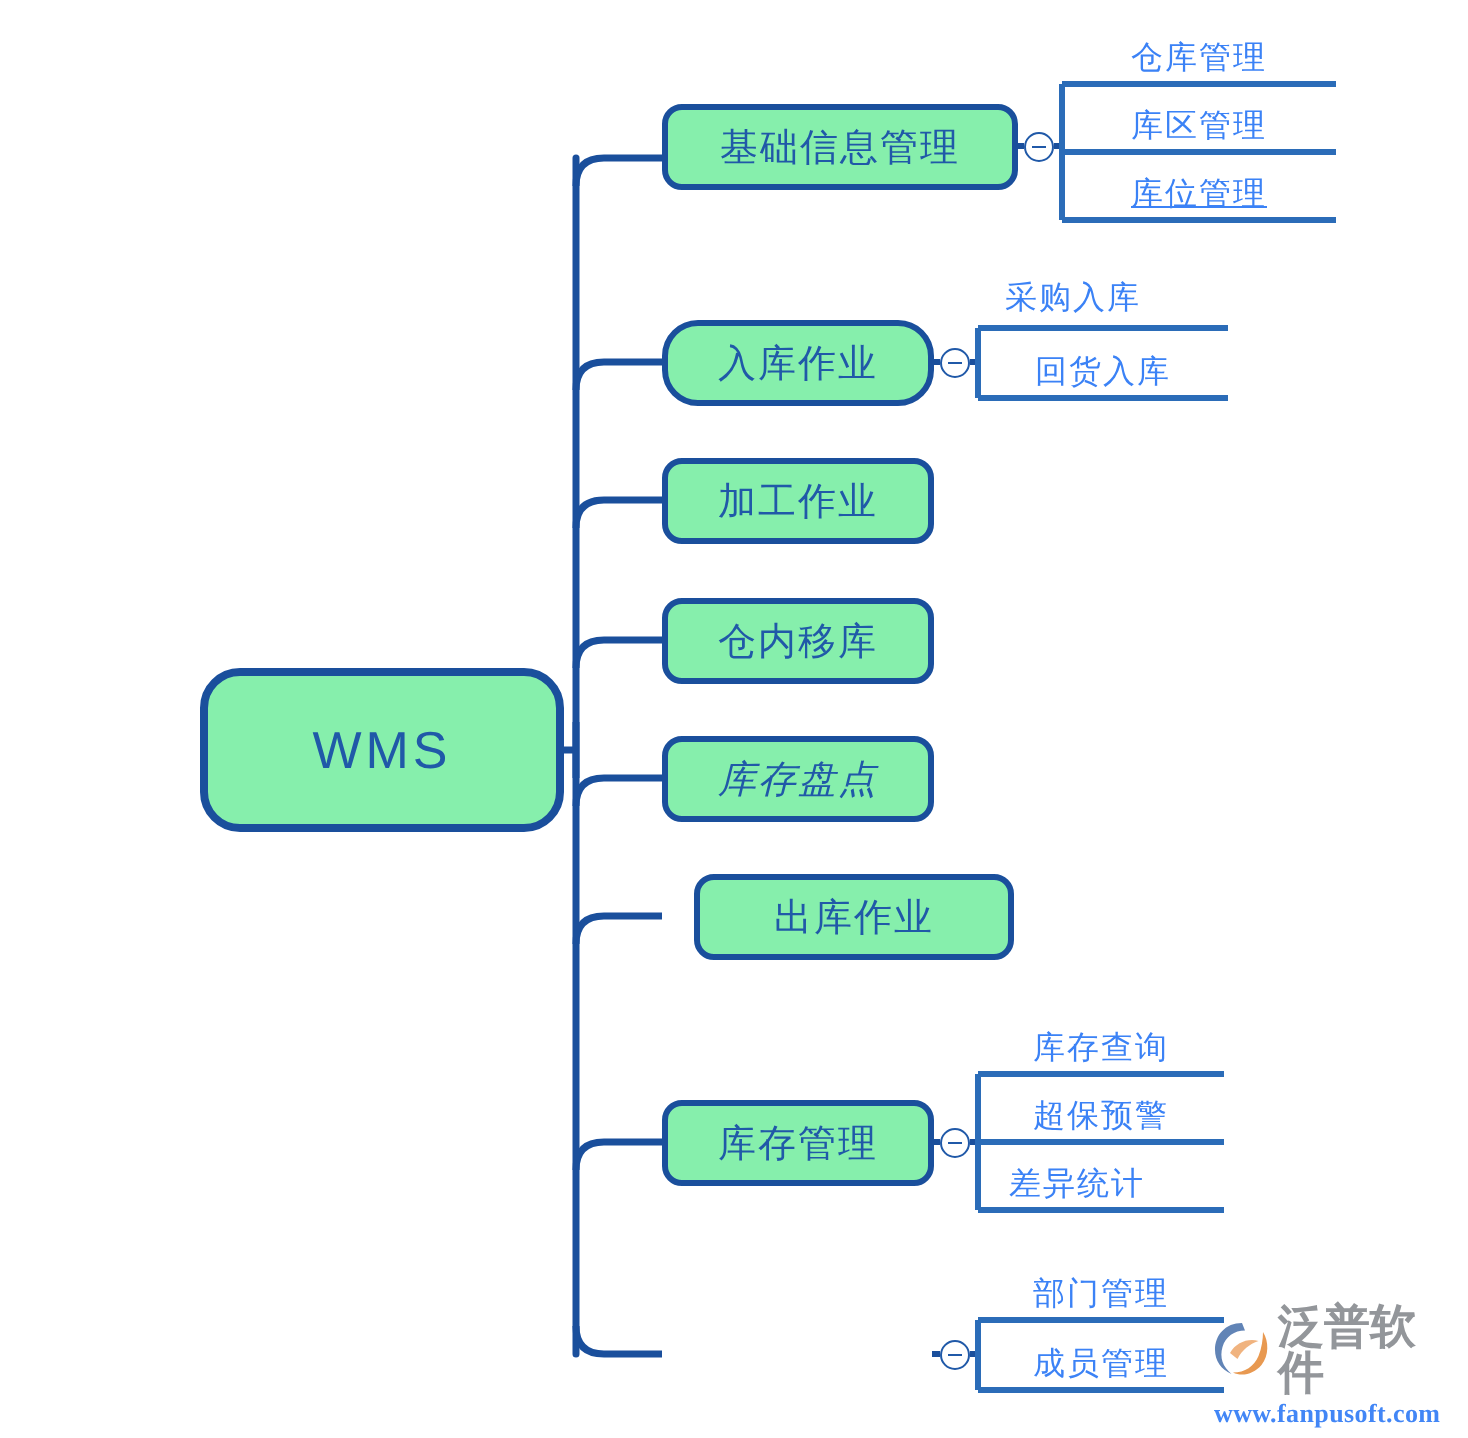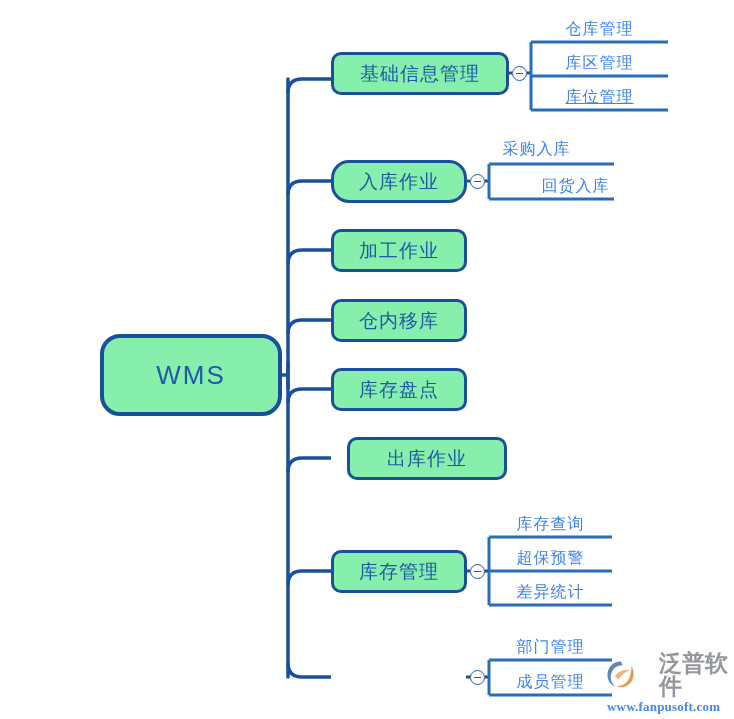--- a/index.html
+++ b/index.html
@@ -107,21 +107,20 @@
     width: 30px;
     height: 30px;
     flex: 0 0 auto;
   }
   #wm-name {
     font-size: 23px;
     font-weight: bold;
     color: #8f9296;
     letter-spacing: 0px;
     line-height: 1;
-    margin-left: 20px;
   }
   #wm-url {
     font-family: "Liberation Serif", "DejaVu Serif", serif;
     font-size: 13px;
     font-weight: bold;
     color: #3b82f6;
     letter-spacing: 0.2px;
     margin-left: 1px;
     margin-top: 1px;
   }
@@ -190,21 +189,21 @@
   </div>
 
   <div class="node branch" style="left:331px; top:229px; width:136px; height:43px;">
     <span>加工作业</span>
   </div>
 
   <div class="node branch" style="left:331px; top:299px; width:136px; height:43px;">
     <span>仓内移库</span>
   </div>
 
-  <div class="node branch" style="left:331px; top:368px; width:136px; height:43px;">
+  <div class="node branch" style="left:331px; top:368px; width:136px; height:43px;font-style:italic;">
     <span>库存盘点</span>
   </div>
 
   <div class="node branch" style="left:347px; top:437px; width:160px; height:43px;">
     <span>出库作业</span>
   </div>
 
   <div class="node branch" style="left:331px; top:550px; width:136px; height:43px;">
     <span>库存管理</span>
   </div>
@@ -221,31 +220,31 @@
   <div class="subitem" style="left:531px; top:48px; width:137px; height:28px;">
     <span>库区管理</span>
   </div>
   <div class="subitem" style="left:531px; top:82px; width:137px; height:28px;text-decoration:underline;">
     <span>库位管理</span>
   </div>
 
   <div class="subitem" style="left:474px; top:136px; width:125px; height:28px;align-items:center;">
     <span>采购入库</span>
   </div>
-  <div class="subitem" style="left:489px; top:171px; width:125px; height:28px;margin-left:24px;">
+  <div class="subitem" style="left:489px; top:171px; width:125px; height:28px;">
     <span>回货入库</span>
   </div>
 
   <div class="subitem" style="left:489px; top:509px; width:123px; height:28px;">
     <span>库存查询</span>
   </div>
   <div class="subitem" style="left:489px; top:543px; width:123px; height:28px;">
     <span>超保预警</span>
   </div>
-  <div class="subitem" style="left:489px; top:577px; width:123px; height:28px;font-family:Liberation Serif, serif;">
+  <div class="subitem" style="left:477px; top:577px; width:123px; height:28px;font-family:Liberation Serif, serif;">
     <span>差异统计</span>
   </div>
 
   <div class="subitem" style="left:489px; top:632px; width:123px; height:28px;">
     <span>部门管理</span>
   </div>
   <div class="subitem" style="left:489px; top:667px; width:123px; height:28px;">
     <span>成员管理</span>
   </div>
 

